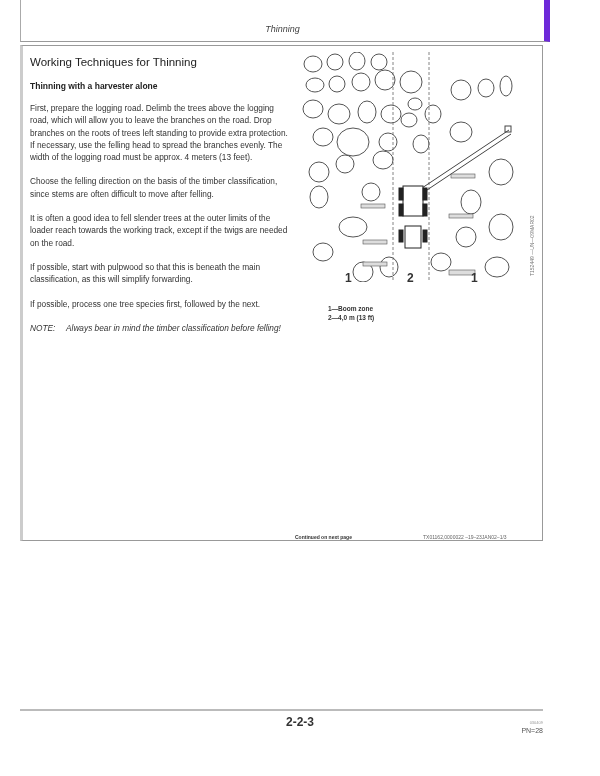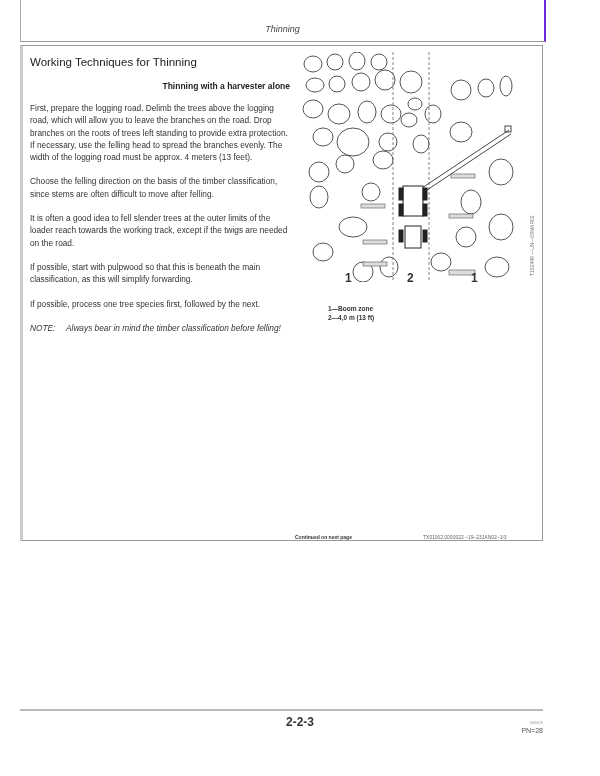--- a/index.html
+++ b/index.html
@@ -1,29 +1,29 @@
 <!DOCTYPE html>
 <html><head>
   <meta charset="utf-8">
   <style>
     html, body { margin: 0; padding: 0; background: #ffffff; }
     body { width: 600px; height: 776px; position: relative; overflow: hidden;
            font-family: "Liberation Sans", sans-serif; color: #333; }
 
     .header-frame { position: absolute; left: 20px; top: 0; width: 523px; height: 41px;
-                    border-left: 1px solid #aaa; border-right: 2px solid #6d28d9; border-bottom: 1px solid #999; }
+                    border-left: 1px solid #aaa; border-right: 6px solid #6d28d9; border-bottom: 1px solid #999; }
     .header-title { position: absolute; left: 0; right: 0; top: 24px; text-align: center;
                     font-style: italic; font-size: 9px; color: #444; }
 
     .content-box { position: absolute; left: 20px; top: 45px; width: 523px; height: 496px;
                    border: 1px solid #999; border-left: 3px solid #ccc; box-sizing: border-box; }
 
     .left-col { position: absolute; left: 7px; top: 10px; width: 260px; }
     h1.section-title { font-size: 11.5px; font-weight: normal; margin: 0 0 13px 0; color: #222; }
-    h2.sub-title { font-size: 8.5px; font-weight: bold; margin: 0 0 11px 12px; color: #222; text-align: right; }
+    h2.sub-title { font-size: 8.5px; font-weight: bold; margin: 0 0 11px 0; color: #222; }
     p.para { font-size: 8.3px; line-height: 12.3px; margin: 0 0 12px 0; color: #333; }
     .note { font-size: 8.3px; line-height: 12.3px; font-style: italic; display: flex; color: #333; }
     .note-label { width: 36px; flex: none; }
 
     .figure { position: absolute; left: 278px; top: 6px; width: 220px; height: 230px; }
     .fig-id { position: absolute; left: 506px; top: 160px; width: 12px; height: 80px; }
     .fig-id span { position: absolute; left: 0; top: 70px; transform: rotate(-90deg); transform-origin: left top;
                    white-space: nowrap; font-size: 5px; color: #777; }
 
     .legend { position: absolute; left: 305px; top: 258px; font-size: 6.5px; font-weight: bold; line-height: 9px; color: #333; }

